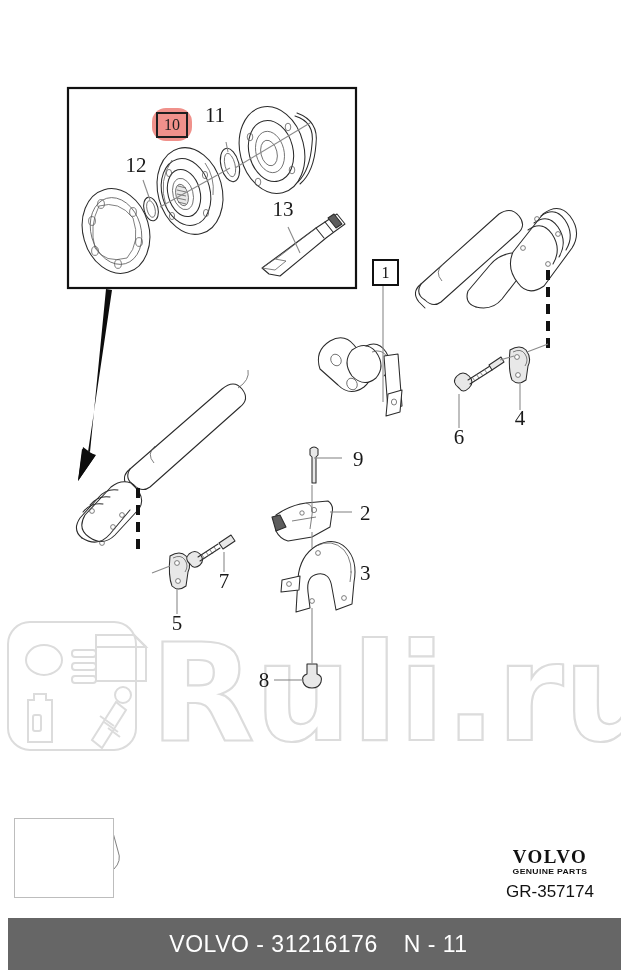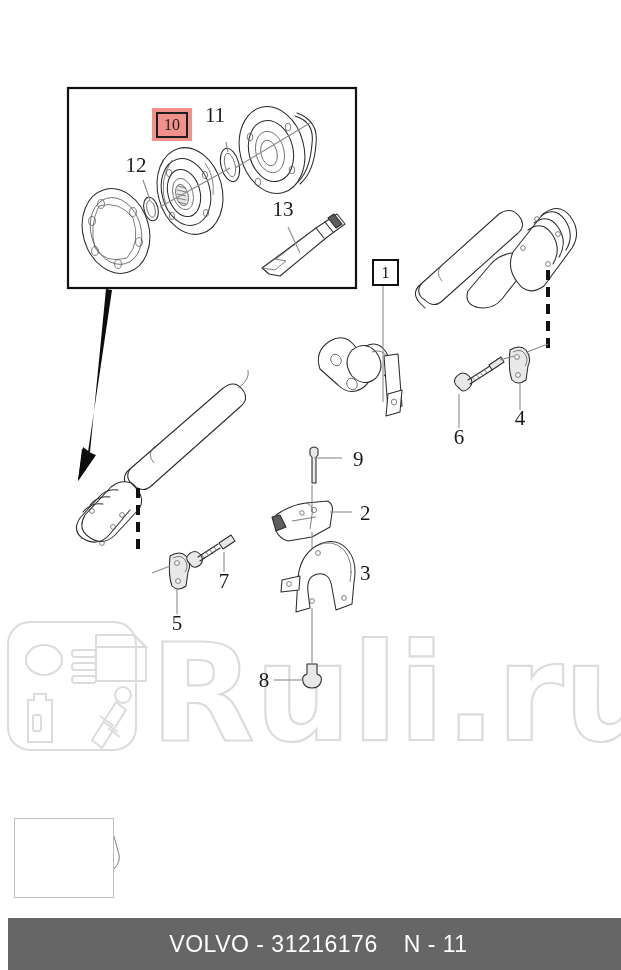--- a/index.html
+++ b/index.html
@@ -128,20 +128,21 @@
   .badge-10 {
     position: absolute;
     left: 152px;
     top: 108px;
     width: 40px;
     height: 33px;
     background: #f0918b;
     display: flex;
     align-items: center;
     justify-content: center;
+    border-radius: 14px;
   }
   .badge-10 .inner {
     border: 2px solid #1f1f1f;
     background: #f0918b;
     width: 28px;
     height: 22px;
     display: flex;
     align-items: center;
     justify-content: center;
     font-family: "Liberation Serif", serif;
@@ -431,19 +432,24 @@
   </svg>
 
   <div class="badge-10">
     <span class="inner">10</span>
   </div>
 
   <div class="badge-1">1</div>
 
   <div id="car-thumb"></div>
 
+  <div id="brand-block">
+    <div id="brand-word">VOLVO</div>
+    <div id="brand-sub">GENUINE PARTS</div>
+    <div id="brand-code">GR-357174</div>
+  </div>
 
   <div id="footer-bar">
     <span class="ftxt">VOLVO - 31216176</span>
     <span class="ftxt">N - 11</span>
   </div>
 
 </div>
 
 </body></html>

